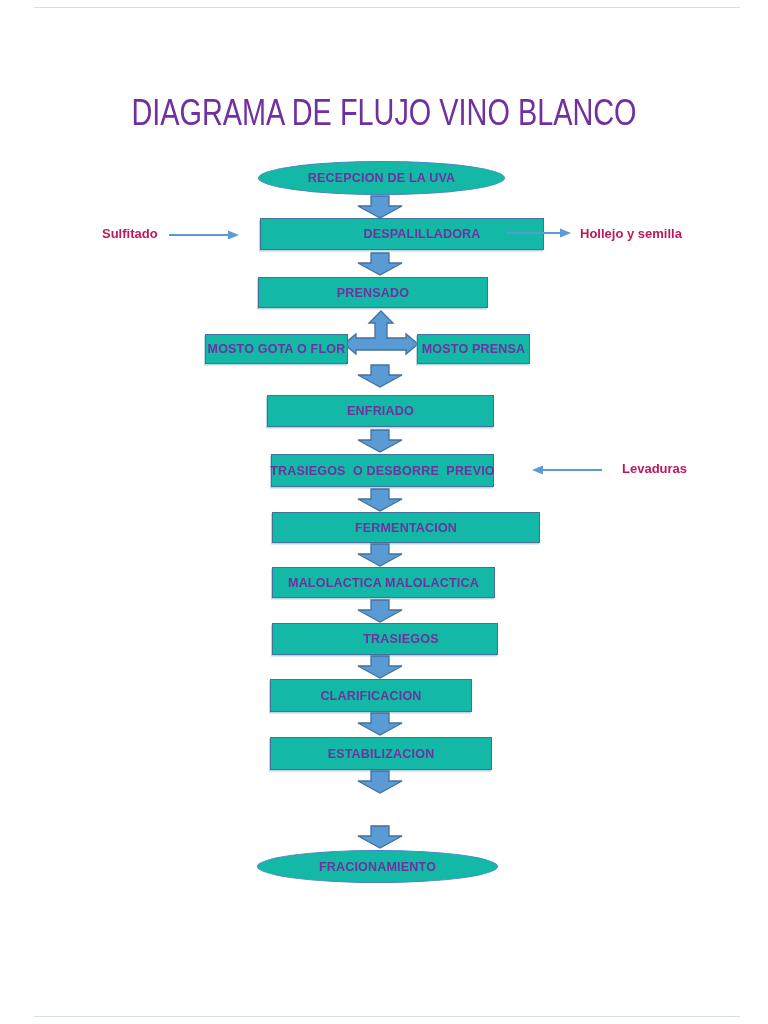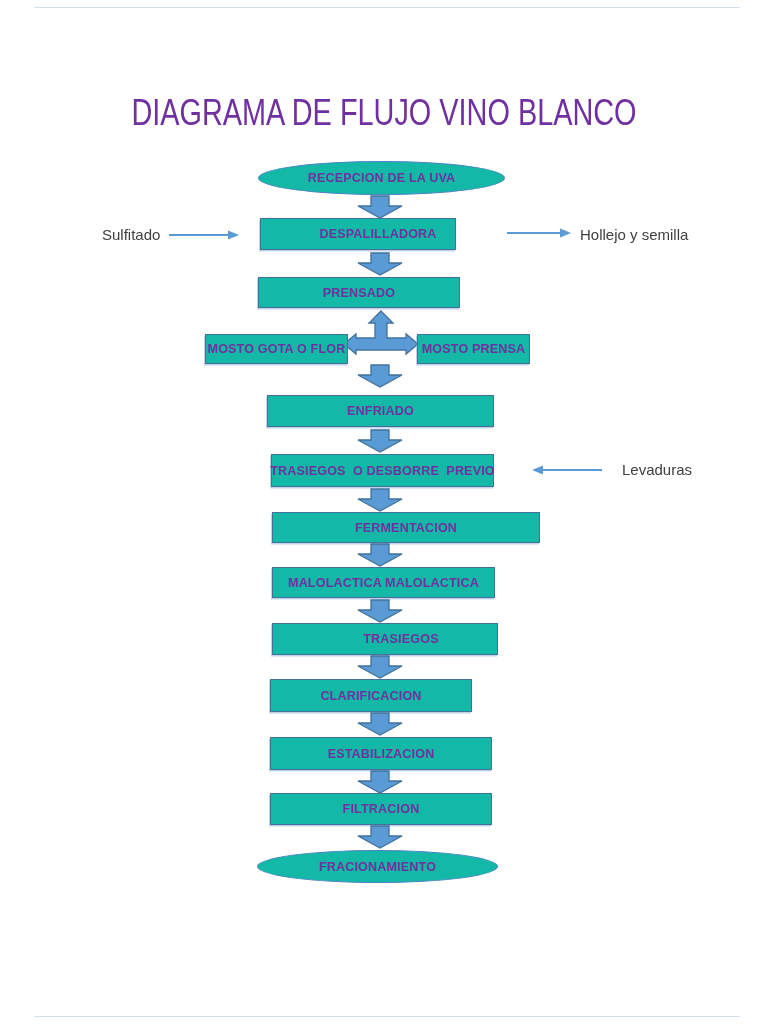--- a/index.html
+++ b/index.html
@@ -44,23 +44,23 @@
     box-shadow: -1px 1.5px 0 rgba(120,156,197,0.45);
   }
   .node.terminator {
     border-radius: 50%;
     border-color: #4A84C4;
     box-shadow: none;
   }
 
   .side-label {
     position: absolute;
-    color: #404040;
-    font-weight: normal;
-    font-size: 15px;
+    color: #be185d;
+    font-weight: bold;
+    font-size: 13px;
     white-space: nowrap;
   }
 
   .arrow { position: absolute; line-height: 0; }
 </style>
 </head>
 <body>
 
 <div class="stage">
 
@@ -70,21 +70,21 @@
   <div class="title">DIAGRAMA DE FLUJO VINO BLANCO</div>
 
   <div class="node terminator" style="left:258px; top:161px; width:247px; height:34px;">RECEPCION DE LA UVA</div>
 
   <div class="arrow" style="left:357px; top:195px;">
     <svg width="46" height="24" viewBox="0 0 46 24">
         <polygon points="14,1 32,1 32,11 45,11 23,23 1,11 14,11" fill="#5B9BD5" stroke="#41719C" stroke-width="1.3"></polygon>
       </svg>
   </div>
 
-  <div class="node" style="left:260px; top:218px; width:196px; height:32px;padding-left:40px;">DESPALILLADORA</div>
+  <div class="node" style="left:260px; top:218px; width:284px; height:32px;padding-left:40px;">DESPALILLADORA</div>
 
   <div class="side-label" style="left:102px; top:226px;">Sulfitado</div>
   <div class="arrow" style="left:168px; top:229px;">
     <svg width="72" height="12" viewBox="0 0 72 12">
         <line x1="1" y1="6" x2="61" y2="6" stroke="#5B9BD5" stroke-width="2"></line>
         <polygon points="60,1.5 71,6 60,10.5" fill="#5B9BD5"></polygon>
       </svg>
   </div>
 
   <div class="arrow" style="left:506px; top:227px;">
@@ -94,21 +94,21 @@
       </svg>
   </div>
   <div class="side-label" style="left:580px; top:226px;">Hollejo y semilla</div>
 
   <div class="arrow" style="left:357px; top:252px;">
     <svg width="46" height="24" viewBox="0 0 46 24">
         <polygon points="14,1 32,1 32,11 45,11 23,23 1,11 14,11" fill="#5B9BD5" stroke="#41719C" stroke-width="1.3"></polygon>
       </svg>
   </div>
 
-  <div class="node" style="left:258px; top:277px; width:202px; height:31px;">PRENSADO</div>
+  <div class="node" style="left:258px; top:277px; width:230px; height:31px;">PRENSADO</div>
 
   <div class="arrow" style="left:342px; top:310px;">
     <svg width="78" height="46" viewBox="0 0 78 46">
         <polygon points="39,1 51,13 45,13 45,28 64,28 64,24 76,34 64,44 64,40 14,40 14,44 2,34 14,24 14,28 33,28 33,13 27,13" fill="#5B9BD5" stroke="#41719C" stroke-width="1.3"></polygon>
       </svg>
   </div>
 
   <div class="node" style="left:205px; top:334px; width:143px; height:30px;">MOSTO GOTA O FLOR</div>
   <div class="node" style="left:417px; top:334px; width:113px; height:30px;">MOSTO PRENSA</div>
 
@@ -175,21 +175,20 @@
   </div>
 
   <div class="node" style="left:270px; top:737px; width:222px; height:33px;">ESTABILIZACION</div>
 
   <div class="arrow" style="left:357px; top:770px;">
     <svg width="46" height="24" viewBox="0 0 46 24">
         <polygon points="14,1 32,1 32,11 45,11 23,23 1,11 14,11" fill="#5B9BD5" stroke="#41719C" stroke-width="1.3"></polygon>
       </svg>
   </div>
 
-  <div class="node" style="left:270px; top:793px; width:222px; height:32px;">FILTRACION</div>
 
   <div class="arrow" style="left:357px; top:825px;">
     <svg width="46" height="24" viewBox="0 0 46 24">
         <polygon points="14,1 32,1 32,11 45,11 23,23 1,11 14,11" fill="#5B9BD5" stroke="#41719C" stroke-width="1.3"></polygon>
       </svg>
   </div>
 
   <div class="node terminator" style="left:257px; top:850px; width:241px; height:33px;">FRACIONAMIENTO</div>
 
 </div>

